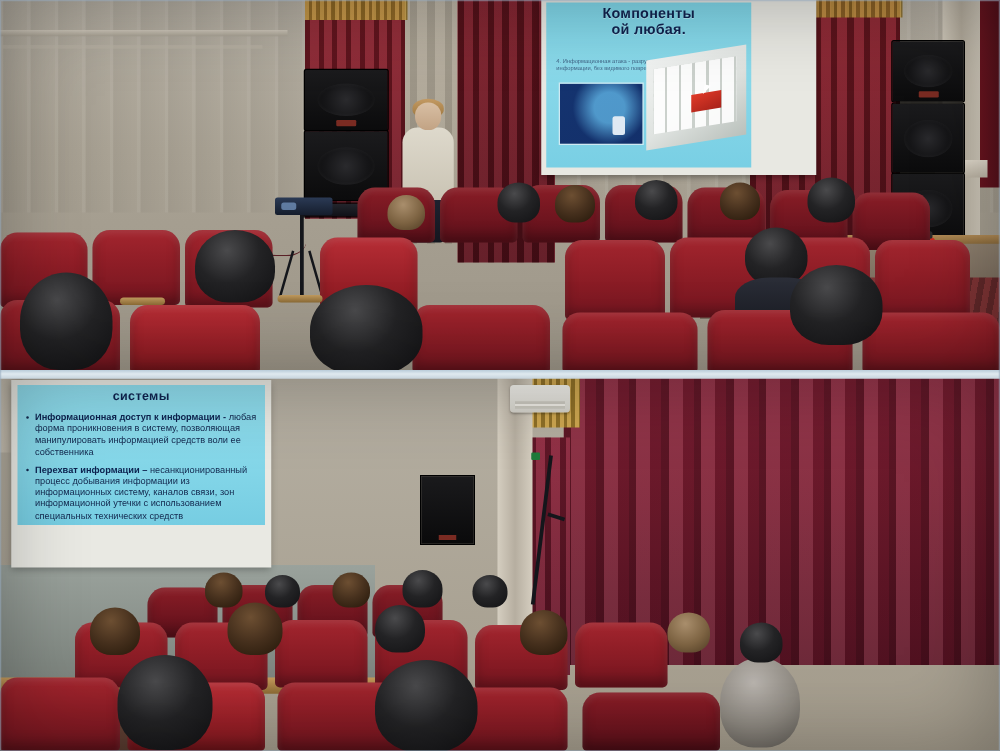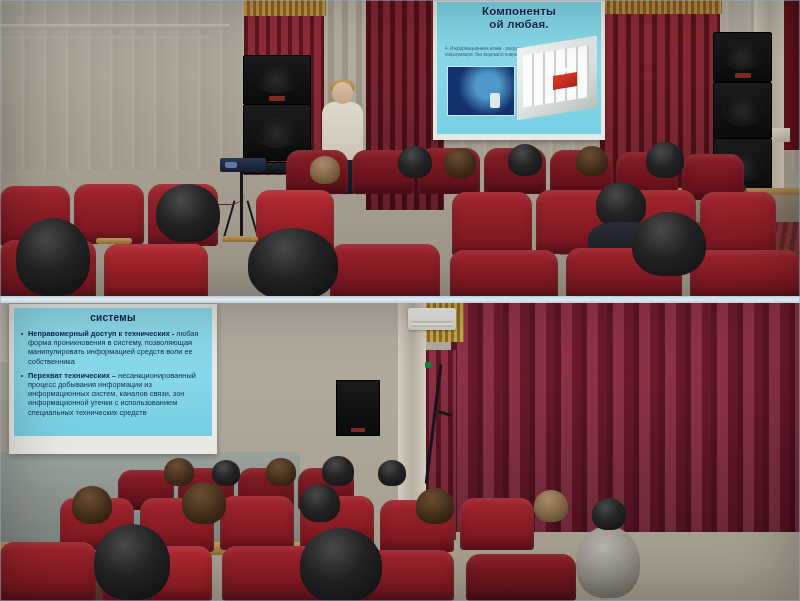--- a/index.html
+++ b/index.html
@@ -72,21 +72,21 @@
   .spk-L1{left:243px;top:55px;width:66px;height:48px;}
   .spk-L2{left:243px;top:104px;width:66px;height:55px;}
   .spk-R1{left:713px;top:32px;width:57px;height:48px;}
   .spk-R2{left:713px;top:82px;width:57px;height:55px;}
   .spk-R3{left:713px;top:138px;width:57px;height:55px;}
   .amp{position:absolute;left:240px;top:162px;width:72px;height:10px;
        background:linear-gradient(180deg,#23252c,#101117);border:1px solid #000;}
 
   
   .screen-top{position:absolute;left:433px;top:0;width:172px;height:140px;
-      background:#e8e8e2;box-shadow:0 2px 5px rgba(0,0,0,.35);}
+      background:#e8e8e2;box-shadow:0 2px 5px rgba(0,0,0,.35);padding-left:48px;}
   .slide-top{position:absolute;left:4px;top:2px;width:164px;height:132px;
       background:linear-gradient(180deg,#7fd6e8 0%,#8ad9ea 40%,#79cfe4 100%);
       overflow:hidden;}
   .slide-top .title{position:absolute;left:0;right:0;top:3px;text-align:center;
       color:#10234f;font-weight:bold;font-size:11.5px;line-height:12.5px;
       letter-spacing:.2px;text-shadow:0 1px 0 rgba(255,255,255,.35);}
   .slide-top .subtitle{position:absolute;left:8px;right:10px;top:44px;
       color:#2e4a6e;font-size:4.6px;line-height:5.6px;opacity:.82;}
   .slide-top .img-hacker{position:absolute;left:10px;top:64px;width:66px;height:48px;
       background:
@@ -191,21 +191,21 @@
   .mic-stand2{position:absolute;left:438px;top:110px;width:14px;height:3px;
       background:#14161b;transform:rotate(18deg);}
   .spk-b{position:absolute;left:336px;top:78px;width:42px;height:54px;
       background:linear-gradient(180deg,#1a1a1c,#0a0a0b);border:1px solid #000;}
   .spk-b .badge{position:absolute;left:50%;bottom:3px;transform:translateX(-50%);
       width:14px;height:4px;background:#7a2b22;}
 
   
   .screen-bot{position:absolute;left:9px;top:2px;width:208px;height:150px;
       background:#e9e9e3;box-shadow:0 2px 6px rgba(0,0,0,.3);}
-  .slide-bot{position:absolute;left:5px;top:4px;width:198px;height:128px;
+  .slide-bot{position:absolute;left:5px;top:4px;width:198px;height:112px;
       background:linear-gradient(180deg,#8fdcec 0%,#85d7e9 55%,#76cde2 100%);
       overflow:hidden;padding:0;}
   .slide-bot .hdr{text-align:center;color:#0f2350;font-weight:bold;font-size:10px;
       margin-top:4px;letter-spacing:.3px;}
   .slide-bot ul{list-style:none;margin:6px 0 0 0;padding:0 6px 0 6px;}
   .slide-bot li{position:relative;padding-left:8px;margin-bottom:5px;
       color:#13294f;font-size:7.4px;line-height:9.2px;}
   .slide-bot li:before{content:"";position:absolute;left:1px;top:4px;width:2px;height:2px;
       background:#13294f;border-radius:50%;}
   .slide-bot li b{font-weight:bold;color:#0d2350;}
@@ -355,26 +355,26 @@
     <div class="mic-stand2"></div>
     <div class="spk-b">
         <div class="badge"></div>
       </div>
 
     <div class="screen-bot">
       <div class="slide-bot">
         <div class="hdr">системы</div>
         <ul>
           <li>
-            <b>Неправомерный доступ к технических -</b>
+            <b>Информационная доступ к информации -</b>
             <span>любая форма проникновения в систему, позволяющая манипулировать информацией средств воли ее собственника</span>
           </li>
           <li>
-            <b>Перехват технических –</b>
-            <span>несанкционированный процесс добывания информации из информационных систем, каналов связи, зон информационной утечки с использованием специальных технических средств</span>
+            <b>Перехват информации –</b>
+            <span>несанкционированный процесс добывания информации из информационных систему, каналов связи, зон информационной утечки с использованием специальных технических средств</span>
           </li>
         </ul>
       </div>
     </div>
 
     <div class="seat dark" style="left:118px;top:168px;width:56px;height:40px;"></div>
     <div class="seat dark" style="left:178px;top:166px;width:56px;height:42px;"></div>
     <div class="seat dark" style="left:238px;top:166px;width:56px;height:42px;"></div>
     <div class="seat dark" style="left:298px;top:166px;width:56px;height:42px;"></div>
 

